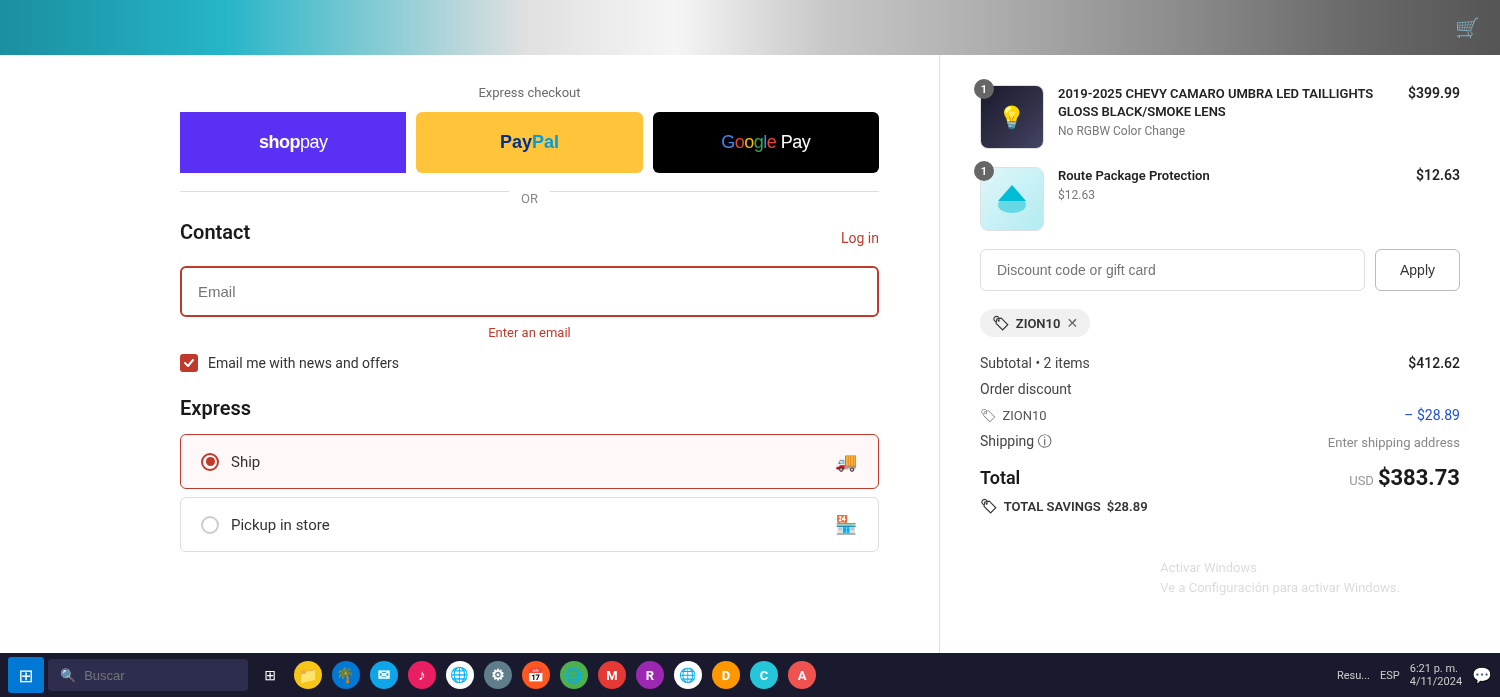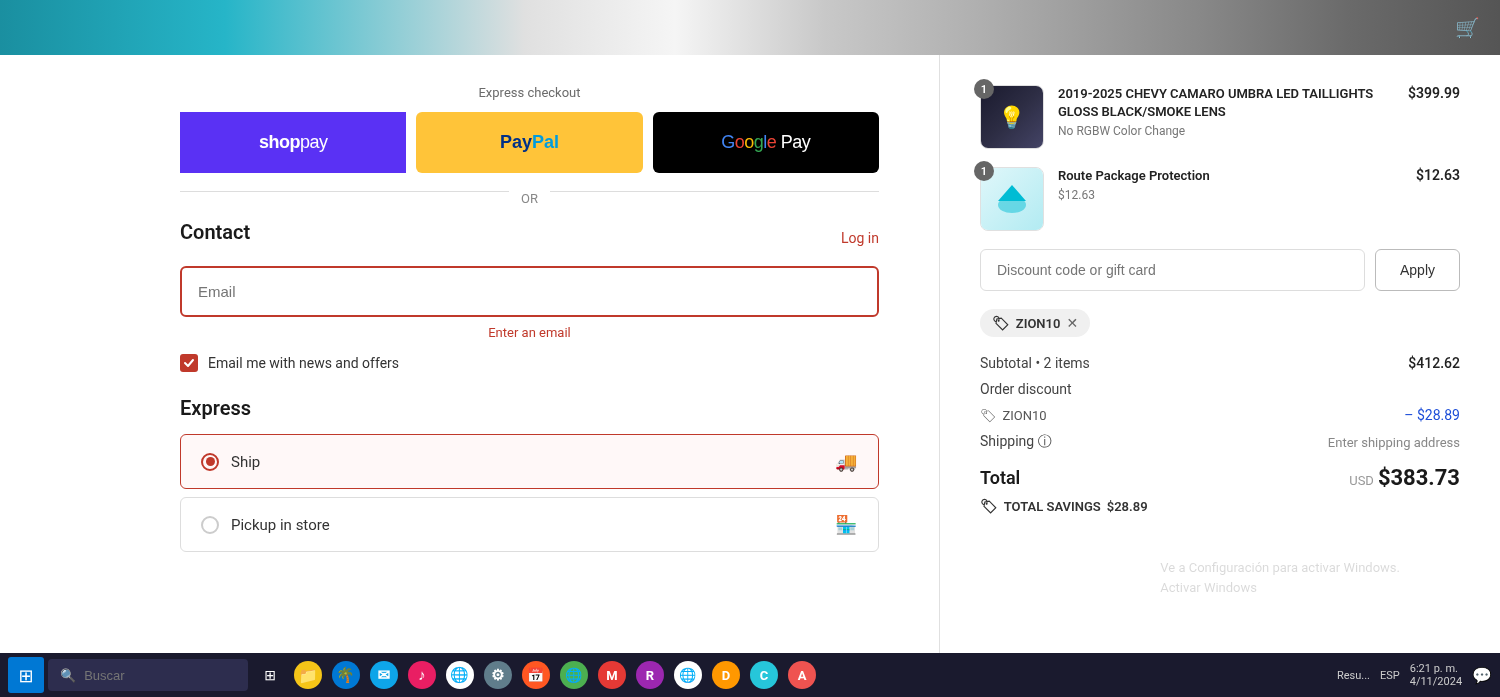--- a/index.html
+++ b/index.html
@@ -696,22 +696,22 @@
 
     
     <div class="savings-row">
       <span class="savings-icon">🏷</span>
       <span>TOTAL SAVINGS</span>
       <span>$28.89</span>
     </div>
 
     
     <div class="windows-watermark">
+      <div>Activar Windows</div>
       <div>Ve a Configuración para activar Windows.</div>
-      <div>Activar Windows</div>
     </div>
 
   </div>
 </div>
 
 <div class="taskbar">
   <div class="taskbar-start">
     <span class="win-logo">⊞</span>
   </div>
   <div class="taskbar-search">

